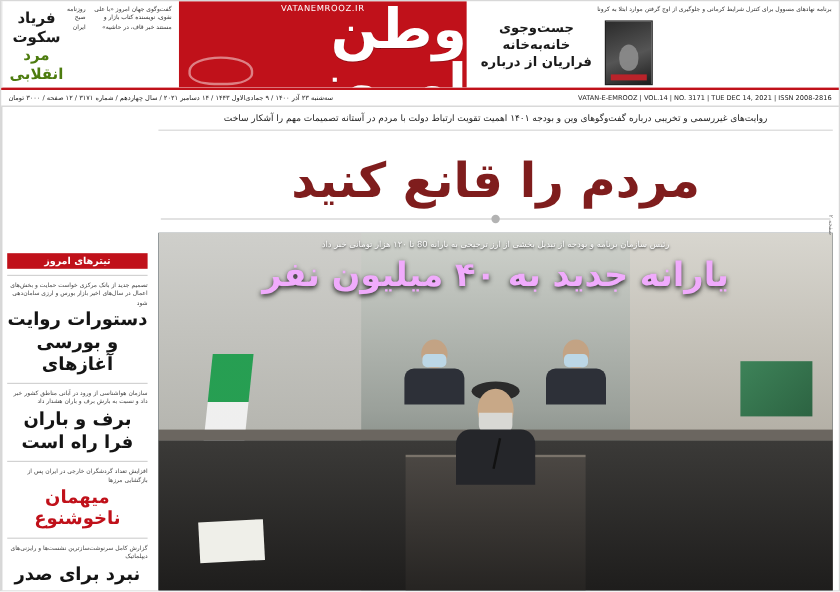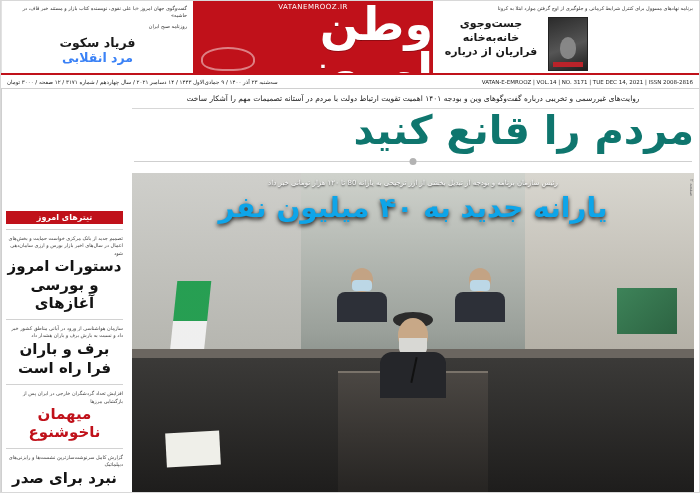--- a/index.html
+++ b/index.html
@@ -22,43 +22,43 @@
     width: 100%;
     height: 74px;
     border-bottom: 2px solid #c0111a;
     display: flex;
     flex-direction: row-reverse;
     align-items: stretch;
   }
 
   
   .mh-right {
-    width: 192px;
+    width: 148px;
     padding: 4px 6px 2px 6px;
     display: flex;
-    flex-direction: column;
+    flex-direction: row;
     justify-content: flex-start;
     gap: 3px;
     border-left: 1px solid #e2e2e2;
   }
   .mh-right-line {
     font-size: 5px;
     color: #333;
     line-height: 1.45;
     text-align: right;
   }
   .mh-right-head {
     font-size: 12.5px;
     font-weight: bold;
     color: #1a1a1a;
     line-height: 1.25;
     text-align: center;
     margin-top: 2px;
   }
-  .mh-right-head .red { color: #3b82f6; }
+  .mh-right-head .red { color: #4d7c0f; }
 
   
   .mh-logo {
     flex: 0 0 240px;
     position: relative;
     display: flex;
     align-items: flex-start;
     justify-content: center;
     overflow: hidden;
   }
@@ -232,23 +232,24 @@
     font-size: 7.5px;
     color: #1a1a1a;
     text-align: center;
     line-height: 1.4;
     padding: 2px 0 3px;
     border-bottom: 1px solid #d7d7d7;
   }
   .lede-title {
     font-size: 40px;
     font-weight: bold;
-    color: #0f766e;
+    color: #7f1d1d;
+    text-align: center;
     line-height: 1.05;
-    padding: 0 0 10px;
+    padding: 21px 0 10px;
     letter-spacing: -1px;
   }
   .rule-dot {
     position: relative;
     height: 8px;
     border-top: 1px solid #cfcfcf;
     margin: 0 2px 4px;
   }
   .rule-dot::after {
     content: "";
@@ -375,21 +376,21 @@
     color: #fff;
     text-shadow: 0 1px 2px rgba(0,0,0,.9);
     line-height: 1.4;
   }
   .overlay-title {
     position: absolute;
     top: 20px; right: 10px; left: 10px;
     text-align: center;
     font-size: 28px;
     font-weight: bold;
-    color: #0ea5e9;
+    color: #f0abfc;
     line-height: 1.1;
     text-shadow: 0 2px 4px rgba(0,0,0,.85);
   }
 </style>
 </head>
 <body>
 
 <div class="page">
 
   <div class="masthead">
@@ -431,21 +432,21 @@
 
   <div class="body-wrap">
 
     <div class="rail">
       <div class="rail-head">تیترهای امروز</div>
 
       <div class="rail-divider"></div>
 
       <div>
         <div class="rail-kicker">تصمیم جدید از بانک مرکزی خواست حمایت و بخش‌های اعمال در سال‌های اخیر بازار بورس و ارزی سامان‌دهی شود</div>
-        <div class="rail-title dark">دستورات امروز</div>
+        <div class="rail-title dark">دستورات روایت</div>
         <div class="rail-title dark">و بورسی آغازهای</div>
       </div>
       <div class="rail-divider"></div>
 
       <div>
         <div class="rail-kicker">سازمان هواشناسی از ورود در آبانی مناطق کشور خبر داد و نسبت به بارش برف و باران هشدار داد</div>
         <div class="rail-title dark">برف و باران</div>
         <div class="rail-title dark">فرا راه است</div>
       </div>
       <div class="rail-divider"></div>

